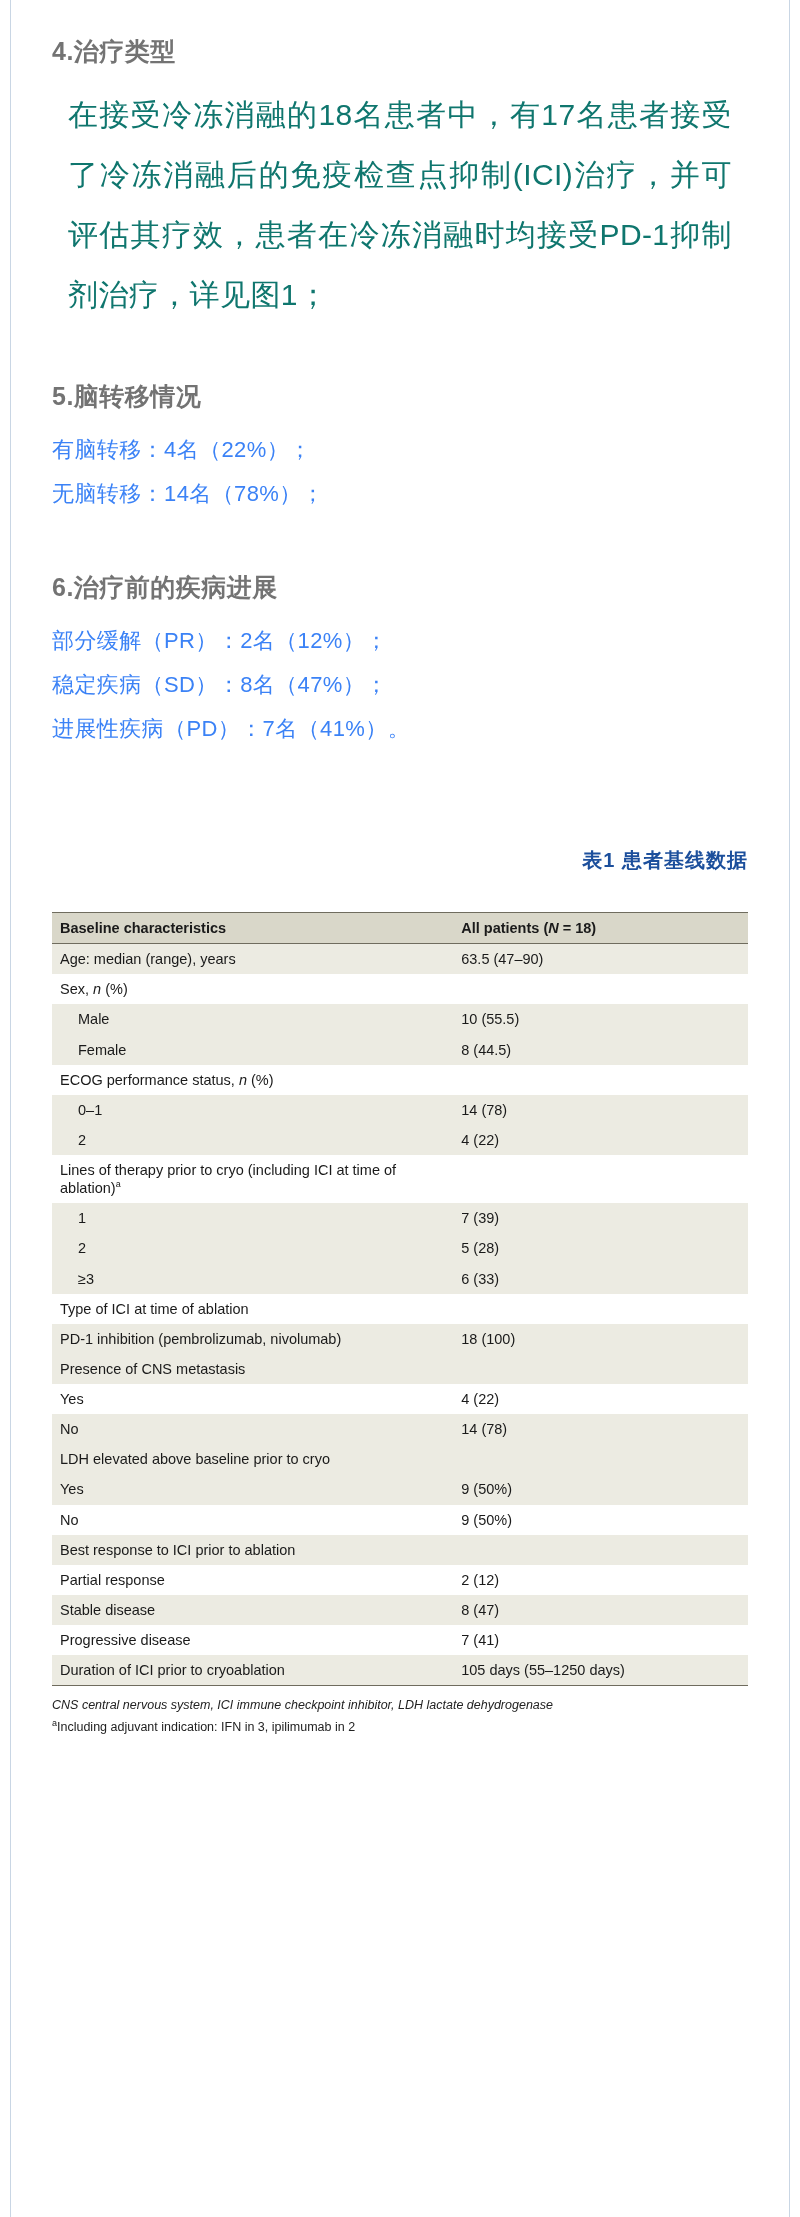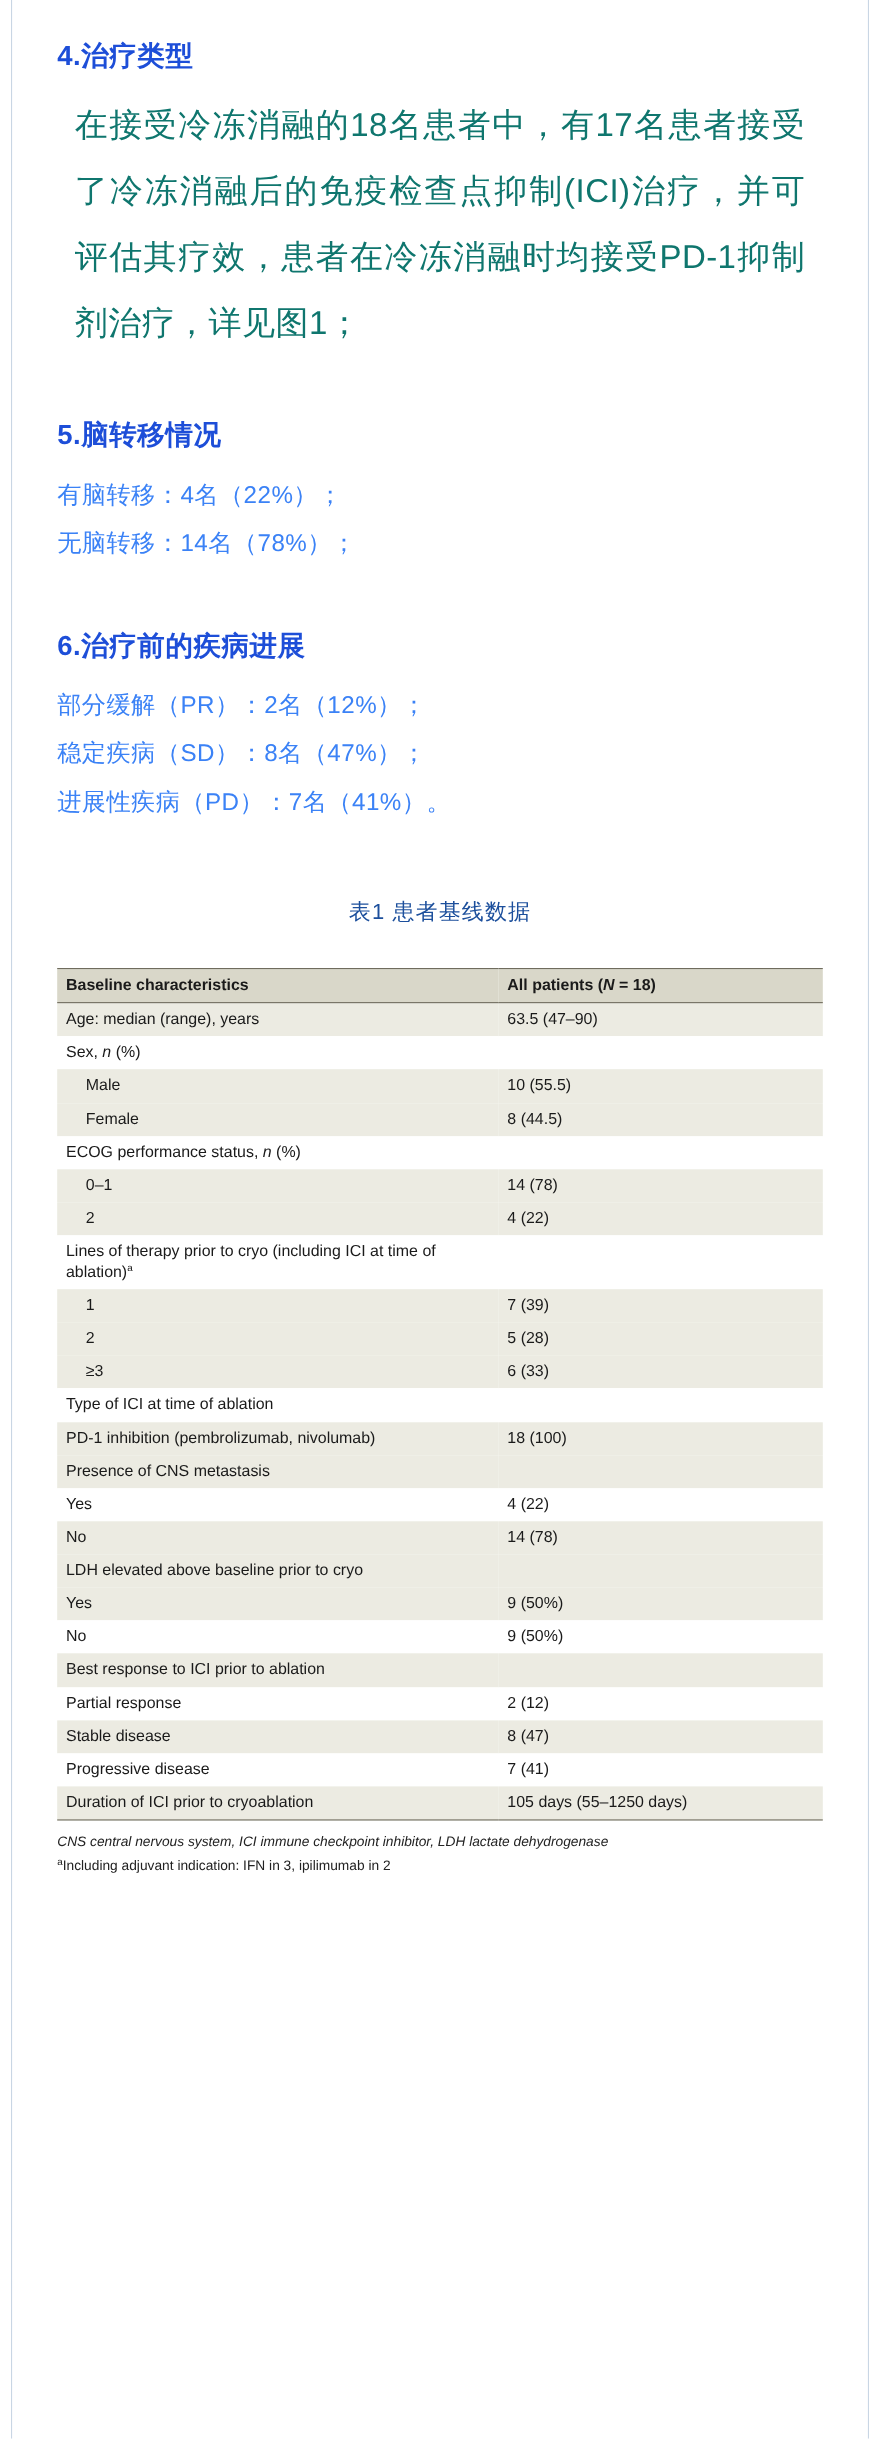--- a/index.html
+++ b/index.html
@@ -33,21 +33,21 @@
   .edge-rule.left { left: 10px; }
   .edge-rule.right { right: 10px; }
 
   .spacer-top { height: 34px; }
 
   h2.section-title {
     font-size: 25px;
     font-weight: bold;
     letter-spacing: 0.5px;
     margin: 0 0 14px 0;
-    color: #1d4ed8;
+    color: #737373;
     line-height: 1.4;
   }
   h2.section-title.gap {
     margin-top: 54px;
   }
   p.para {
     font-size: 30px;
     line-height: 2.0;
     margin: 16px;
     color: #0f766e;
@@ -56,26 +56,26 @@
   }
   p.line {
     font-size: 22px;
     line-height: 2.0;
     margin: 0;
     color: #3b82f6;
     letter-spacing: 0.4px;
   }
 
   .table-title {
-    text-align: center;
+    text-align: right;
     color: #1c4f9c;
-    font-weight: normal;
+    font-weight: bold;
     font-size: 20px;
     letter-spacing: 1px;
-    margin: 64px 0 38px 0;
+    margin: 96px 0 38px 0;
   }
 
   table.baseline {
     width: 100%;
     border-collapse: collapse;
     font-size: 14.5px;
     color: #1a1a1a;
     table-layout: fixed;
   }
   table.baseline td {

